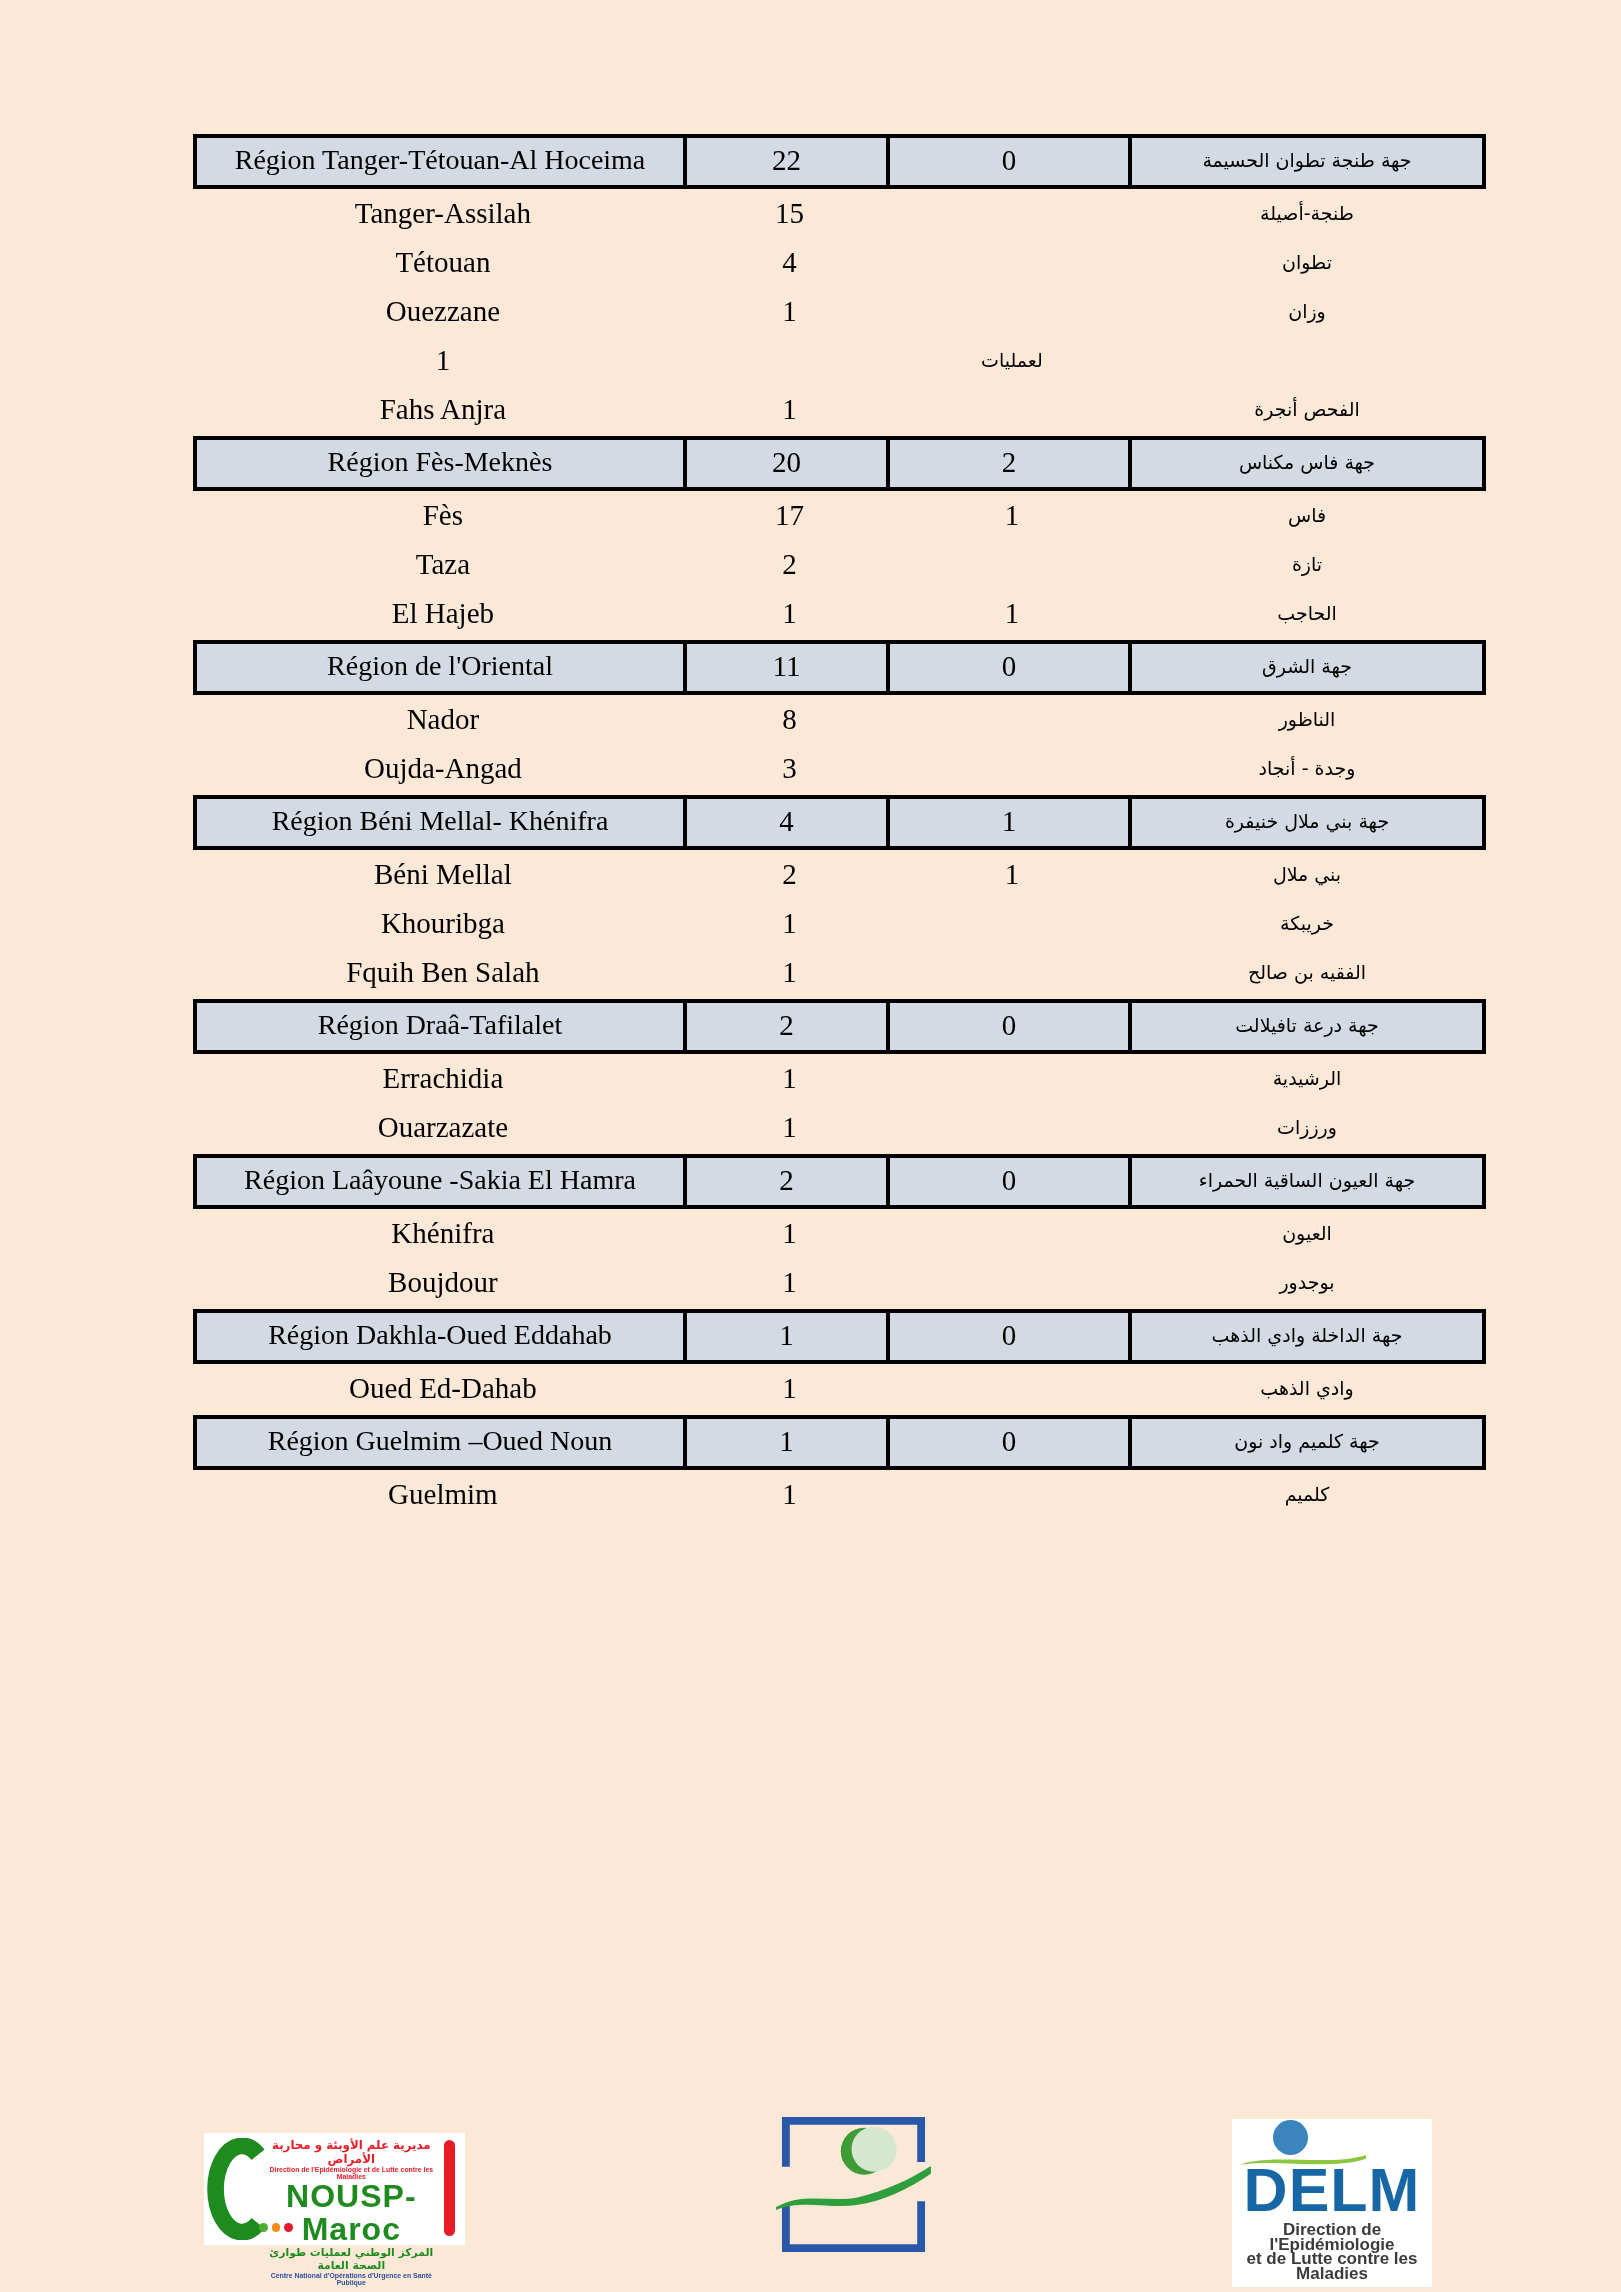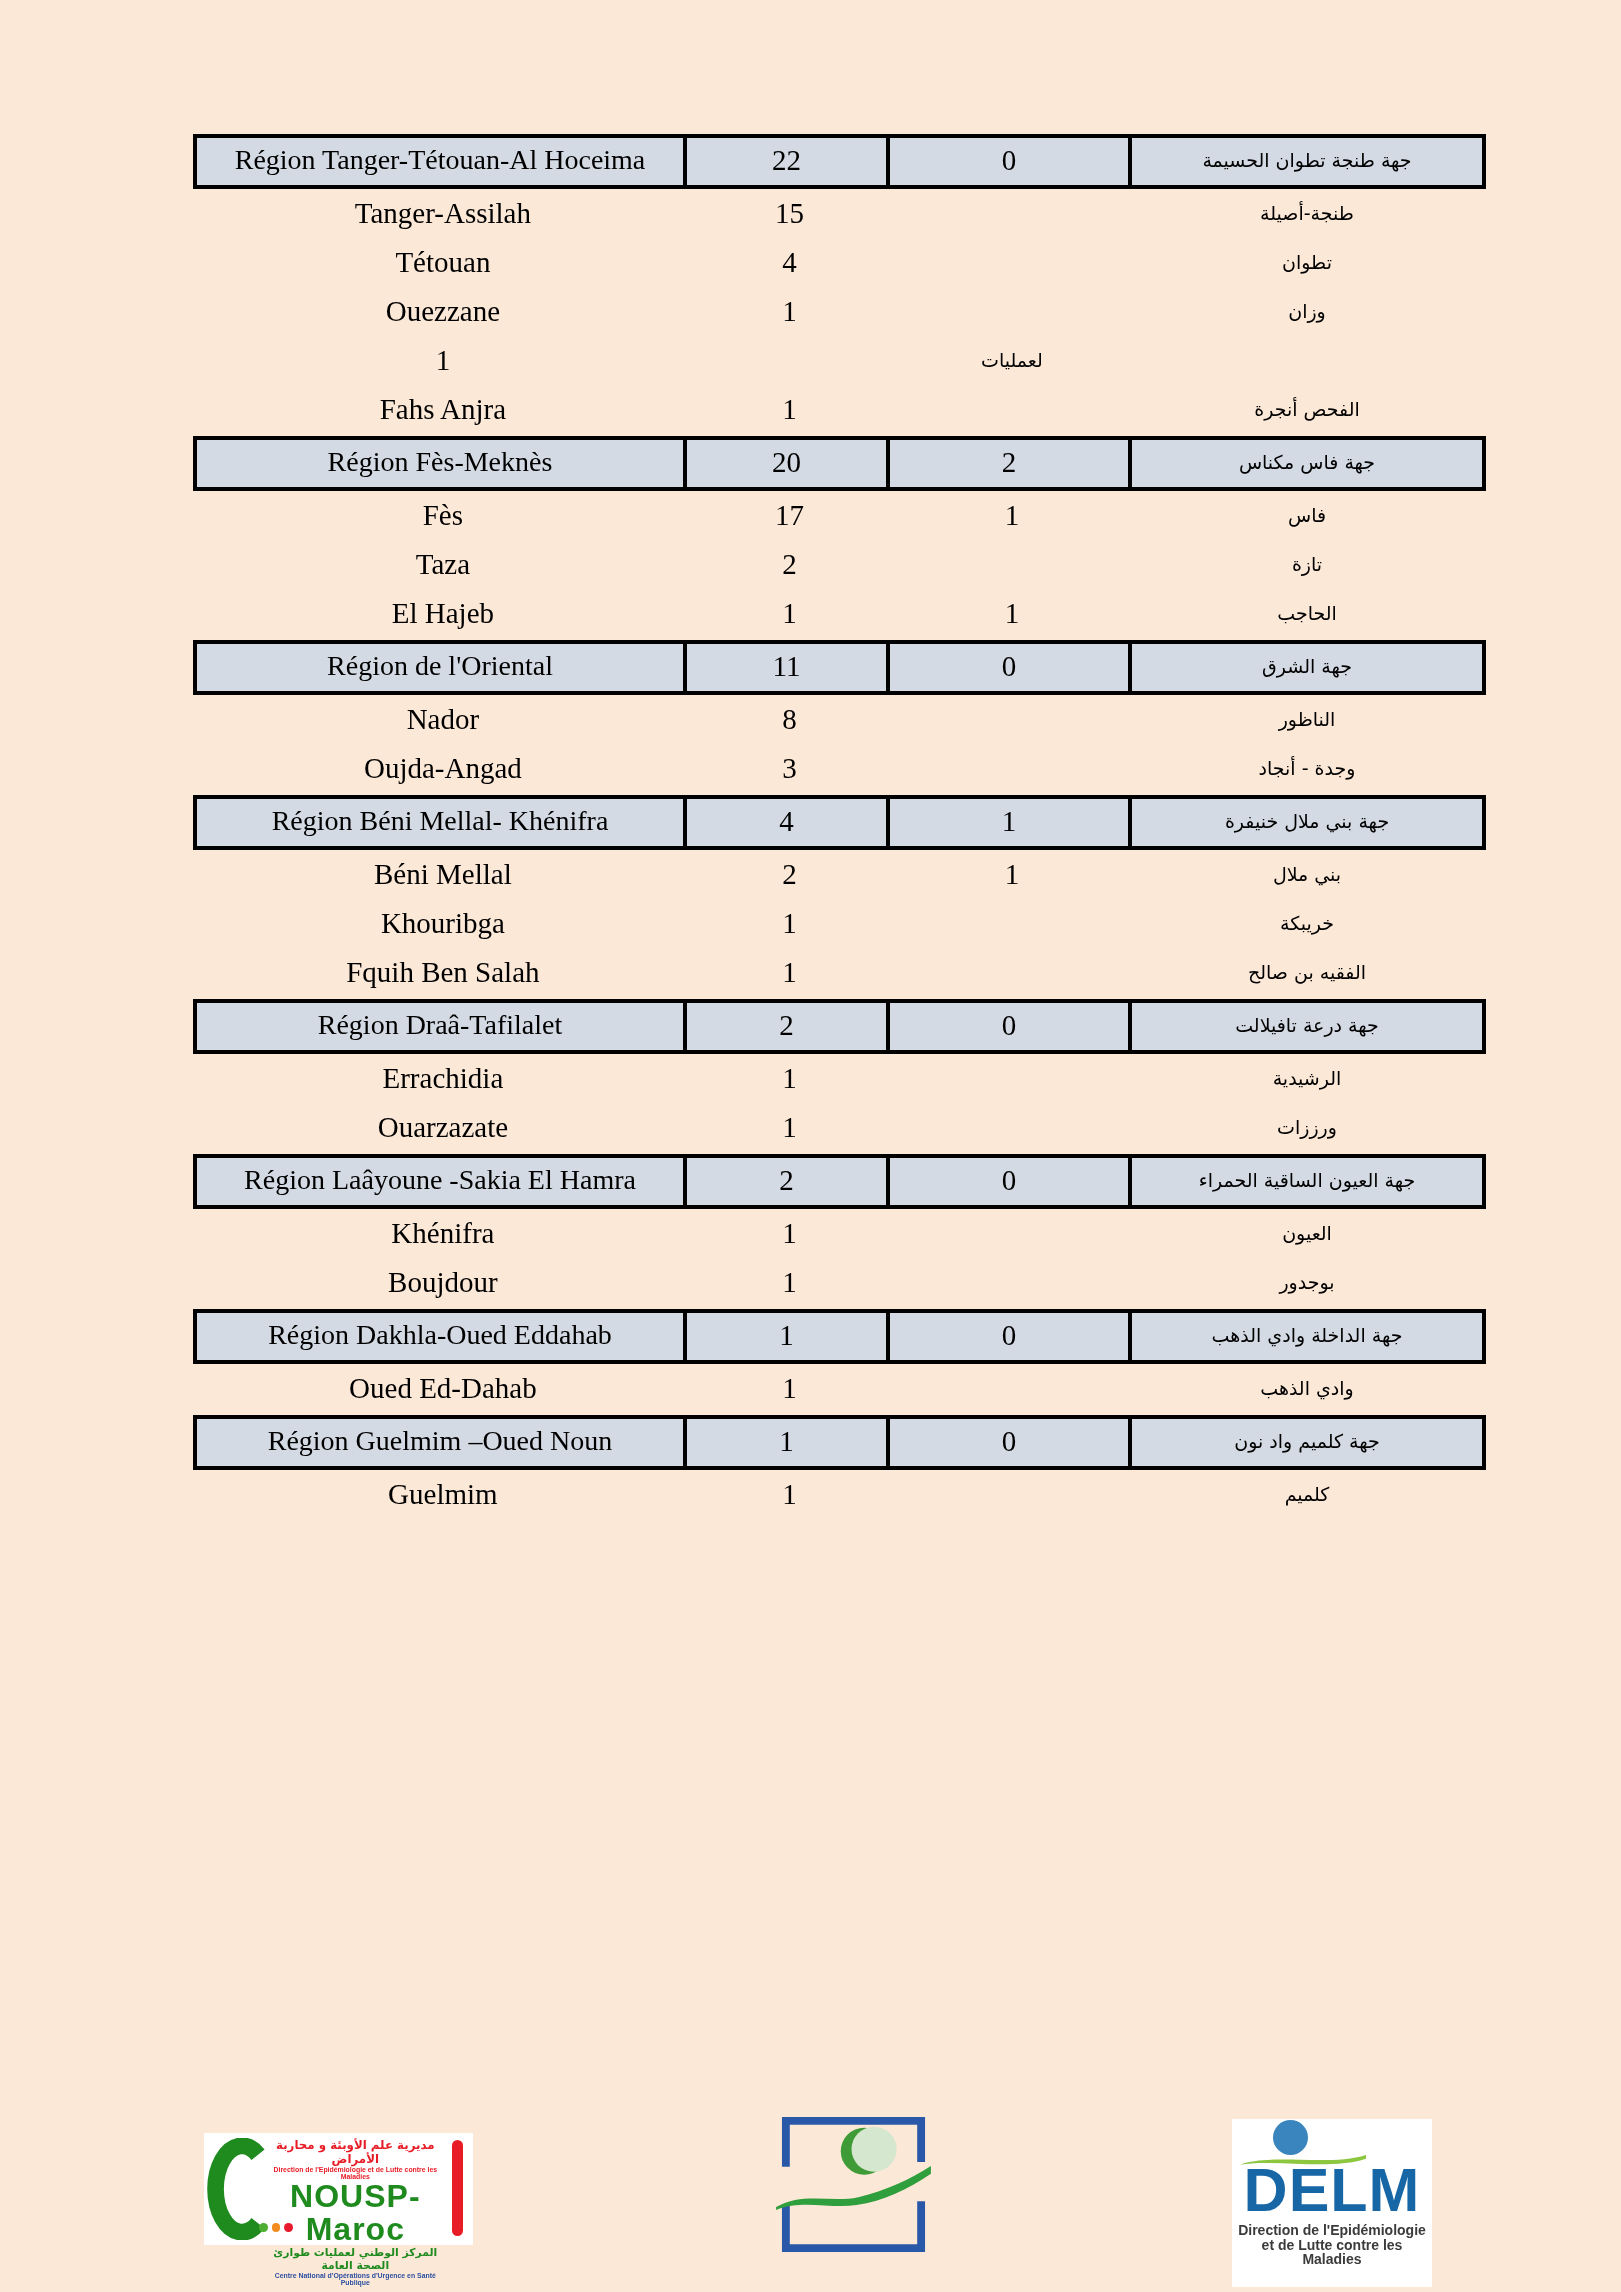--- a/index.html
+++ b/index.html
@@ -21,21 +21,21 @@
   .srow{
     box-sizing:border-box;display:grid;grid-template-columns:490px 203px 242px 1fr;
     height:49px;padding:0 4.9px;
   }
   .srow .cell{line-height:49px;}
   .cell{text-align:center;font-size:29px;white-space:nowrap;overflow:hidden;}
   .cell.ar{font-family:"DejaVu Sans",sans-serif;font-size:19px;direction:rtl;border-radius:23px;}
   .hrow .cell.fr{font-size:28px;}
   
   #nousp-logo{
-    position:absolute;left:204px;top:2133px;width:261px;height:112px;background:#fff;padding-left:8px;
+    position:absolute;left:204px;top:2133px;width:261px;height:112px;background:#fff;
   }
   #nousp-crescent{position:absolute;left:2px;top:4.9px;width:61px;height:102px;}
   #nousp-redbar{
     position:absolute;right:9.8px;top:6.9px;width:10.8px;height:96px;
     border-radius:5.9px;
   }
   #nousp-text{
     position:absolute;left:61px;right:27.4px;top:4.9px;bottom:3.9px;
     display:flex;flex-direction:column;align-items:center;justify-content:space-between;
     font-family:"Liberation Sans","DejaVu Sans",sans-serif;text-align:center;
@@ -52,21 +52,21 @@
     position:absolute;left:1232px;top:2119px;width:200px;height:168px;background:#fff;
     text-align:center;font-family:"Liberation Sans","DejaVu Sans",sans-serif;
   }
   #delm-circle{position:absolute;left:41px;top:1px;width:35px;height:35px;border-radius:50%;}
   #delm-wave{position:absolute;left:7.8px;top:33px;width:127px;height:15.7px;}
   #delm-name{
     position:absolute;left:0;right:0;top:41px;font-size:61px;font-weight:bold;
     line-height:61px;letter-spacing:1px;
   }
   #delm-sub{
-    position:absolute;left:0;right:0;top:104px;font-size:14px;font-weight:bold;line-height:14.7px;
+    position:absolute;left:0;right:0;top:104px;font-size:17px;font-weight:bold;line-height:14.7px;
   }
 </style>
 </head>
 <body>
 
 <div id="regions-table">
     <div class="hrow">
       <div class="cell fr b">Région Tanger-Tétouan-Al Hoceima</div>
       <div class="cell b">22</div>
       <div class="cell b">0</div>

